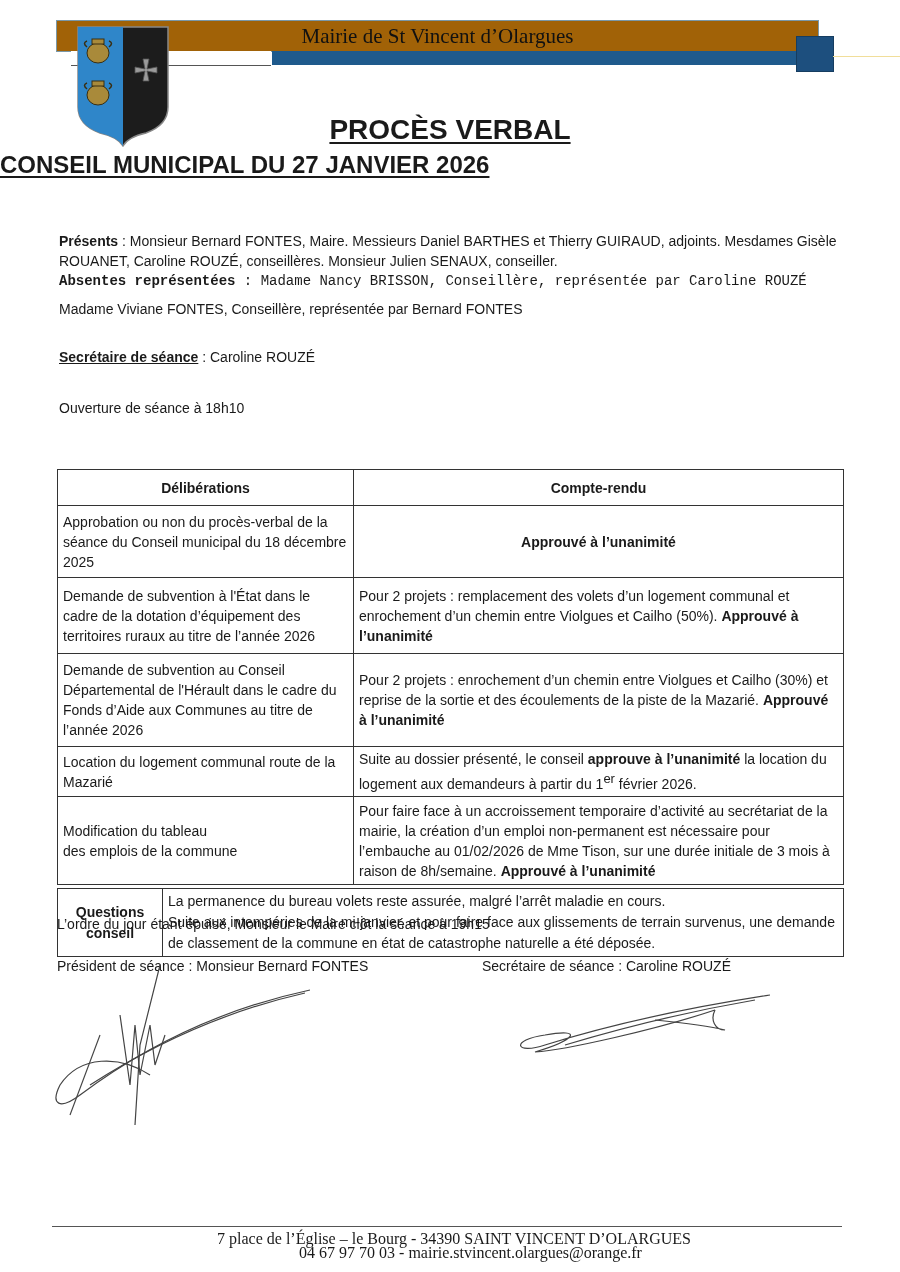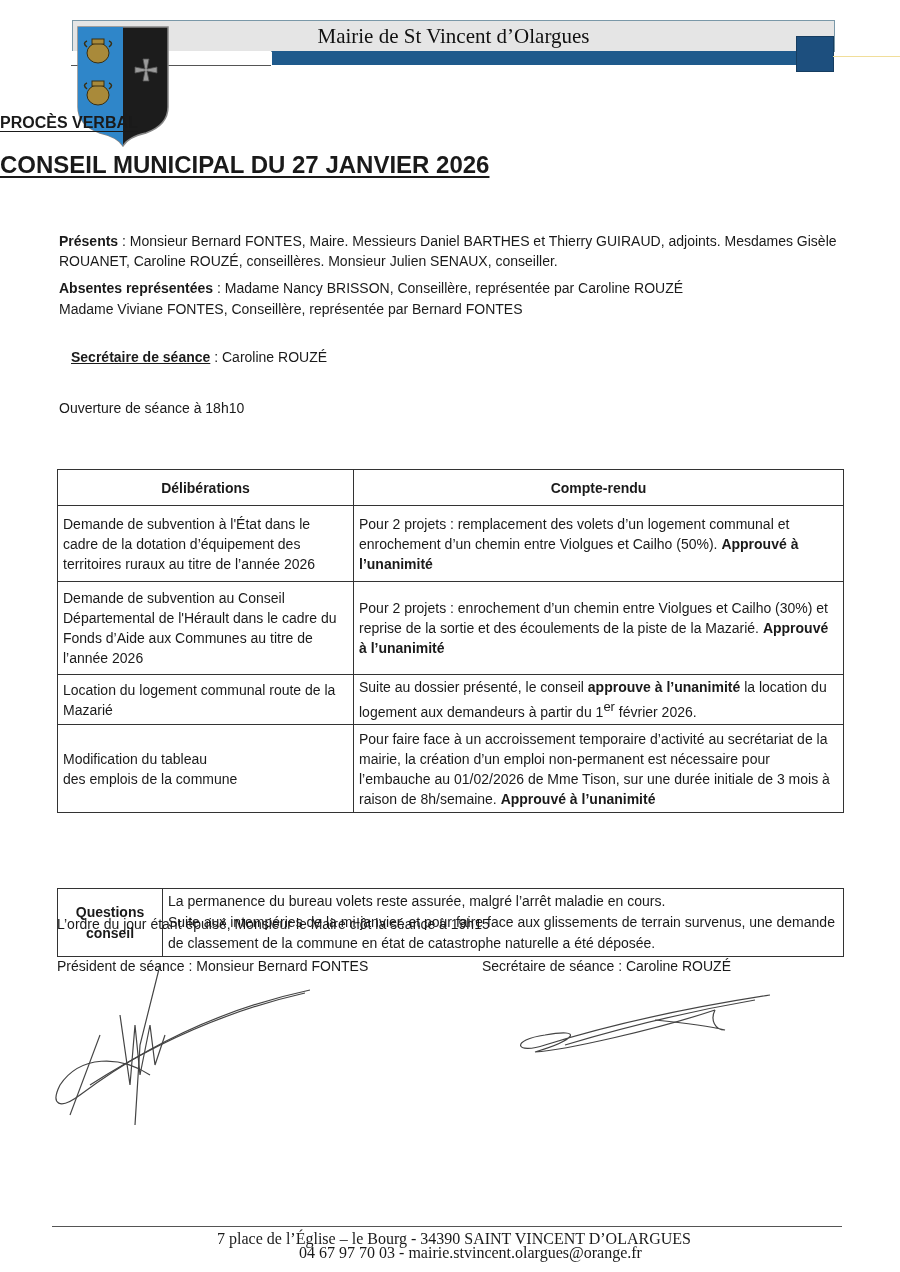--- a/index.html
+++ b/index.html
@@ -1,45 +1,45 @@
 <!DOCTYPE html>
 <html><head>
 <meta charset="utf-8">
 <style>
   html, body { margin: 0; padding: 0; background: #ffffff; }
   body { width: 900px; height: 1272px; position: relative; overflow: hidden;
          font-family: "Liberation Sans", "DejaVu Sans", sans-serif; color: #1a1a1a; }
   .serif { font-family: "Liberation Serif", "DejaVu Serif", serif; }
 
   
-  .banner { position: absolute; left: 72px; top: 20px; width: 761px; height: 30px;
-            background: #e5e5e5; border: 1px solid #7a98a8; }
+  .banner { position: absolute; left: 56px; top: 20px; width: 761px; height: 30px;
+            background: #a16207; border: 1px solid #7a98a8; }
   .banner-title { position: absolute; left: 0; right: 0; top: 3px; text-align: center;
                   font-size: 21px; color: #111; }
   .banner-under-white { position: absolute; left: 71px; top: 51px; width: 200px; height: 14px;
                         background: #ffffff; border-bottom: 1px solid #555; }
   .banner-under { position: absolute; left: 272px; top: 51px; width: 524px; height: 14px;
                   background: #1f5a8c; }
   .banner-square { position: absolute; left: 796px; top: 36px; width: 36px; height: 34px;
                    background: #1d4f7e; border: 1px solid #163d60; }
   .yellow-line { position: absolute; left: 833px; top: 56px; width: 67px; height: 1px; background: #f1de9a; }
 
   
   .shield { position: absolute; left: 76px; top: 25px; width: 94px; height: 122px; }
 
   
-  .title1 { position: absolute; left: 0; right: 0; top: 114px; 
-            font-size: 16px; font-weight: bold; }
+  .title1 { position: absolute; left: 0; right: 0; top: 114px; text-align: center;
+            font-size: 28px; font-weight: bold; }
   .title2 { position: absolute; left: 0; right: 0; top: 151px; text-align: left;
             font-size: 24px; font-weight: bold; }
   .title1 span, .title2 span { text-decoration: underline; text-underline-offset: 3px; }
 
   .para { position: absolute; left: 59px; width: 790px; font-size: 14px; line-height: 20px; }
   .para b { font-weight: bold; }
-  .u { text-decoration: underline; margin-left: 12px; }
+  .u { text-decoration: underline; }
 
   
   table.delib { position: absolute; left: 57px; top: 423px; width: 787px;
                 border-collapse: collapse; font-size: 14px; line-height: 20px; margin-top: 46px; }
   table.delib td, table.delib th { border: 1px solid #333; padding: 2px 5px; vertical-align: middle; }
   table.delib th { font-weight: bold; height: 31px; }
   .c1 { width: 285px; }
   .center { text-align: center; }
 
   table.qd { position: absolute; left: 57px; top: 888px; width: 787px;
@@ -83,35 +83,39 @@
     <path d="M67 34 L73 34 L71 44 L81 42 L81 48 L71 46 L73 56 L67 56 L69 46 L59 48 L59 42 L69 44 Z"></path>
   </g>
 </svg>
 
 <div class="title1"><span>PROCÈS VERBAL</span></div>
 <div class="title2"><span>CONSEIL MUNICIPAL DU 27 JANVIER 2026</span></div>
 
 <div class="para" style="top:231px;">
   <b>Présents</b><span> : Monsieur Bernard FONTES, Maire. Messieurs Daniel BARTHES et Thierry GUIRAUD, adjoints. Mesdames Gisèle ROUANET, Caroline ROUZÉ, conseillères. Monsieur Julien SENAUX, conseiller.</span>
 </div>
-<div class="para" style="top:278px;">
+<div class="para" style="top:271px;font-family:Liberation Mono, monospace;">
   <b>Absentes représentées</b><span> : Madame Nancy BRISSON, Conseillère, représentée par Caroline ROUZÉ</span>
 </div>
 <div class="para" style="top:299px;">Madame Viviane FONTES, Conseillère, représentée par Bernard FONTES</div>
 
 <div class="para" style="top:347px;">
   <b class="u">Secrétaire de séance</b><span> : Caroline ROUZÉ</span>
 </div>
 <div class="para" style="top:398px;">Ouverture de séance à 18h10</div>
 
 <table class="delib">
   <tbody>
       <tr>
     <th class="c1">Délibérations</th>
     <th>Compte-rendu</th>
+  </tr>
+  <tr style="height:72px;">
+    <td class="c1">Approbation ou non du procès-verbal de la séance du Conseil municipal du 18 décembre 2025</td>
+    <td class="center"><b>Approuvé à l’unanimité</b></td>
   </tr>
   <tr style="height:76px;">
     <td class="c1">Demande de subvention à l'État dans le cadre de la dotation d’équipement des territoires ruraux au titre de l’année 2026</td>
     <td><span>Pour 2 projets : remplacement des volets d’un logement communal et enrochement d’un chemin entre Violgues et Cailho (50%). </span><b>Approuvé à l’unanimité</b></td>
   </tr>
   <tr style="height:93px;">
     <td class="c1">Demande de subvention au Conseil Départemental de l'Hérault dans le cadre du Fonds d’Aide aux Communes au titre de l’année 2026</td>
     <td><span>Pour 2 projets : enrochement d’un chemin entre Violgues et Cailho (30%) et reprise de la sortie et des écoulements de la piste de la Mazarié. </span><b>Approuvé à l’unanimité</b></td>
   </tr>
   <tr style="height:50px;">

